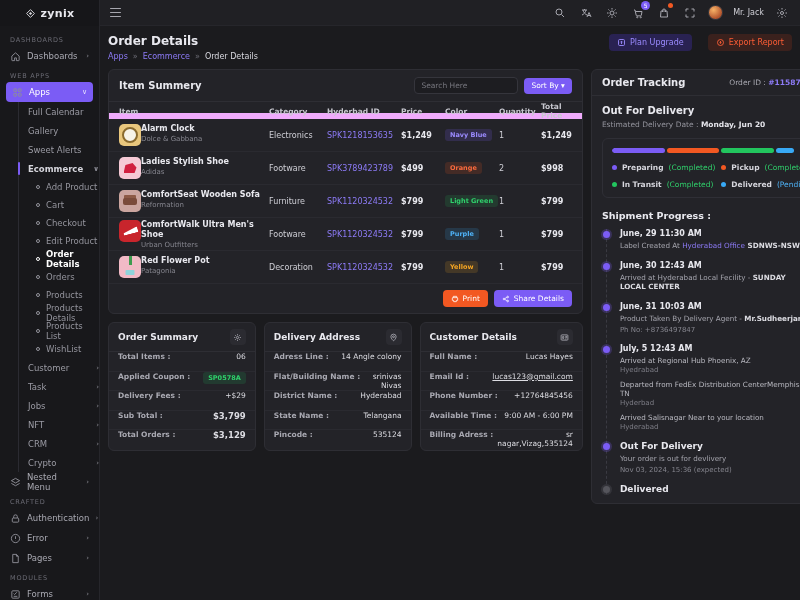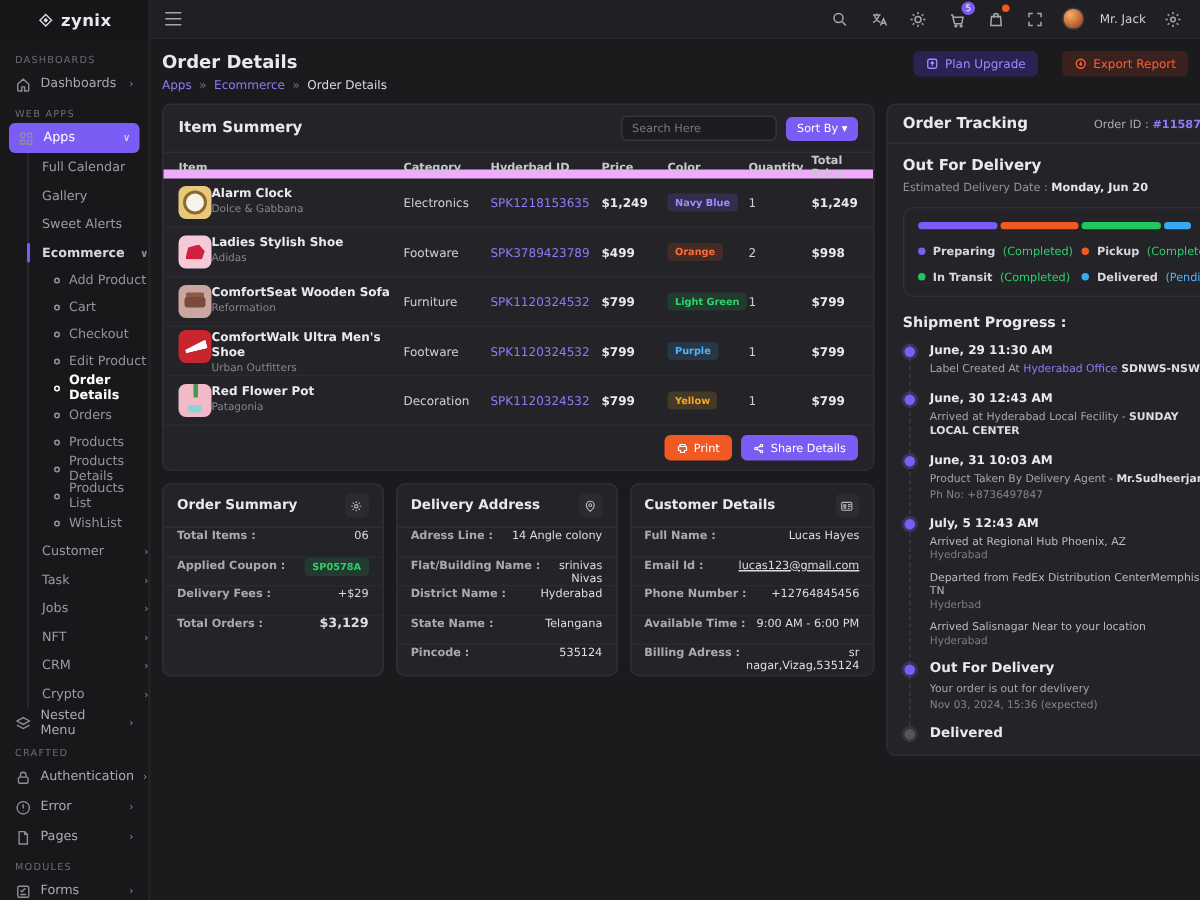--- a/index.html
+++ b/index.html
@@ -542,20 +542,24 @@
               </div>
             <div class="kv">
                 <span class="k">Applied Coupon :</span>
                 <span class="coupon">SP0578A</span>
               </div>
             <div class="kv">
                 <span class="k">Delivery Fees :</span>
                 <span class="v v-red">+$29</span>
               </div>
             <div class="kv">
+                <span class="k">Sub Total :</span>
+                <span class="v v-strong">$3,799</span>
+              </div>
+            <div class="kv">
                 <span class="k">Total Orders :</span>
                 <span class="v v-strong">$3,129</span>
               </div>
           </section>
 
           <section class="card">
             <div class="mini-head">
               <span class="mini-title">Delivery Address</span>
               <span class="mini-icon">
                 <svg viewBox="0 0 24 24" width="9" height="9" fill="none" stroke="currentColor" stroke-width="2">

